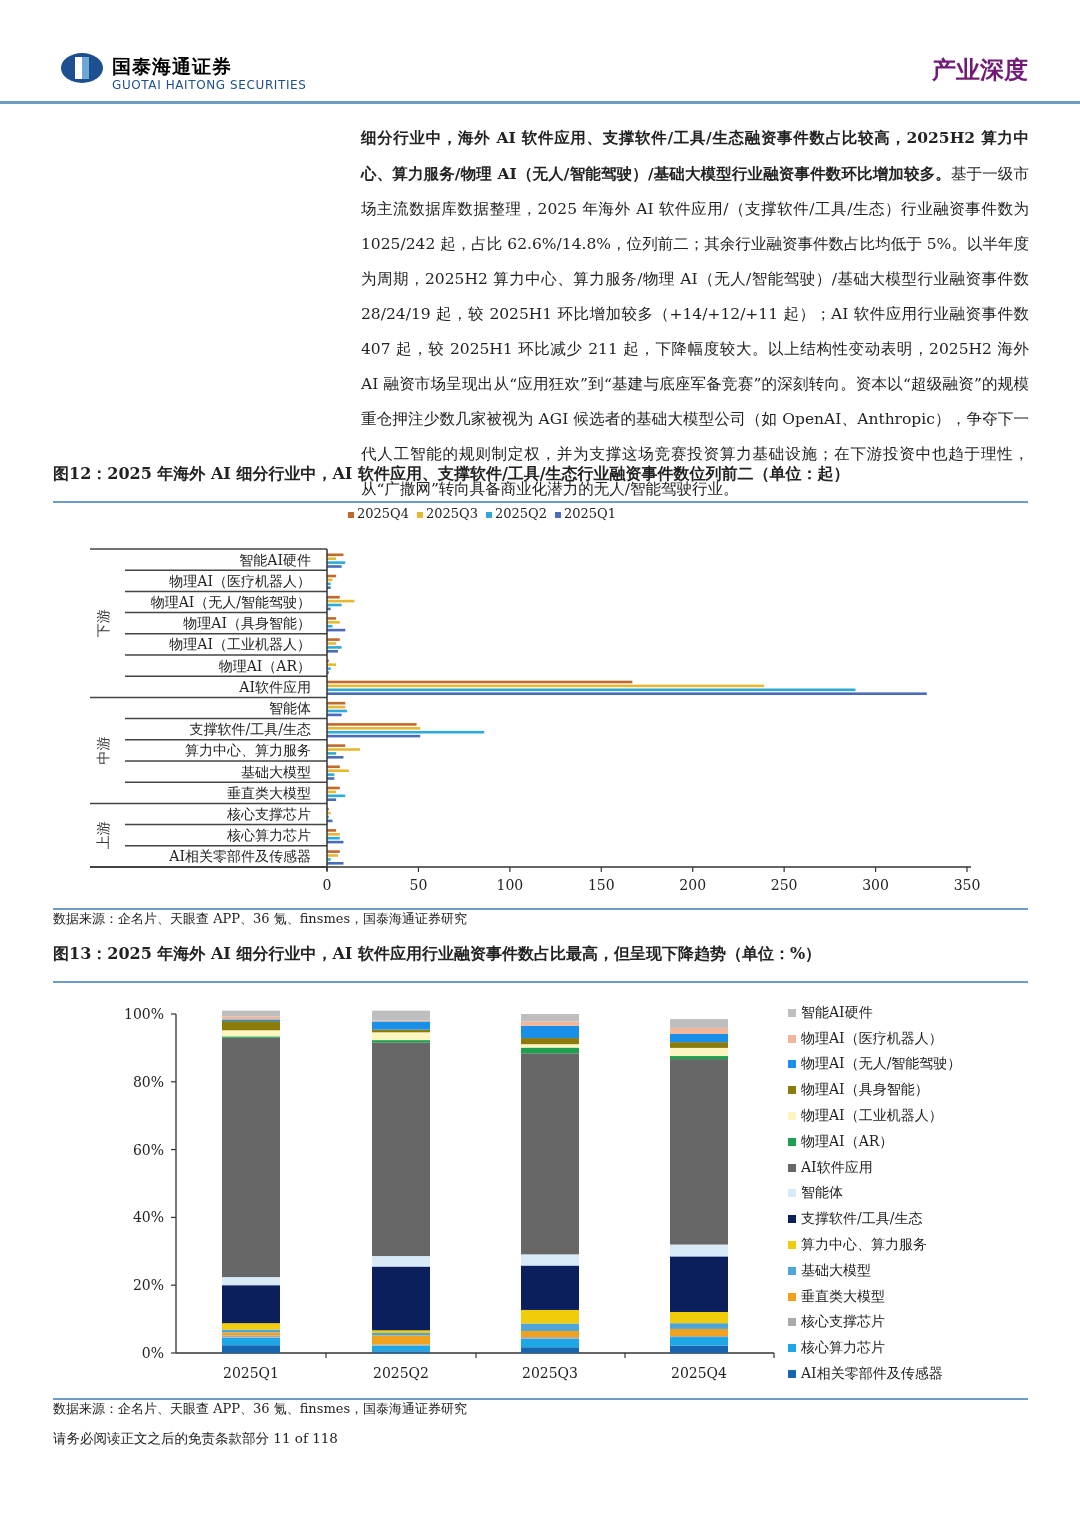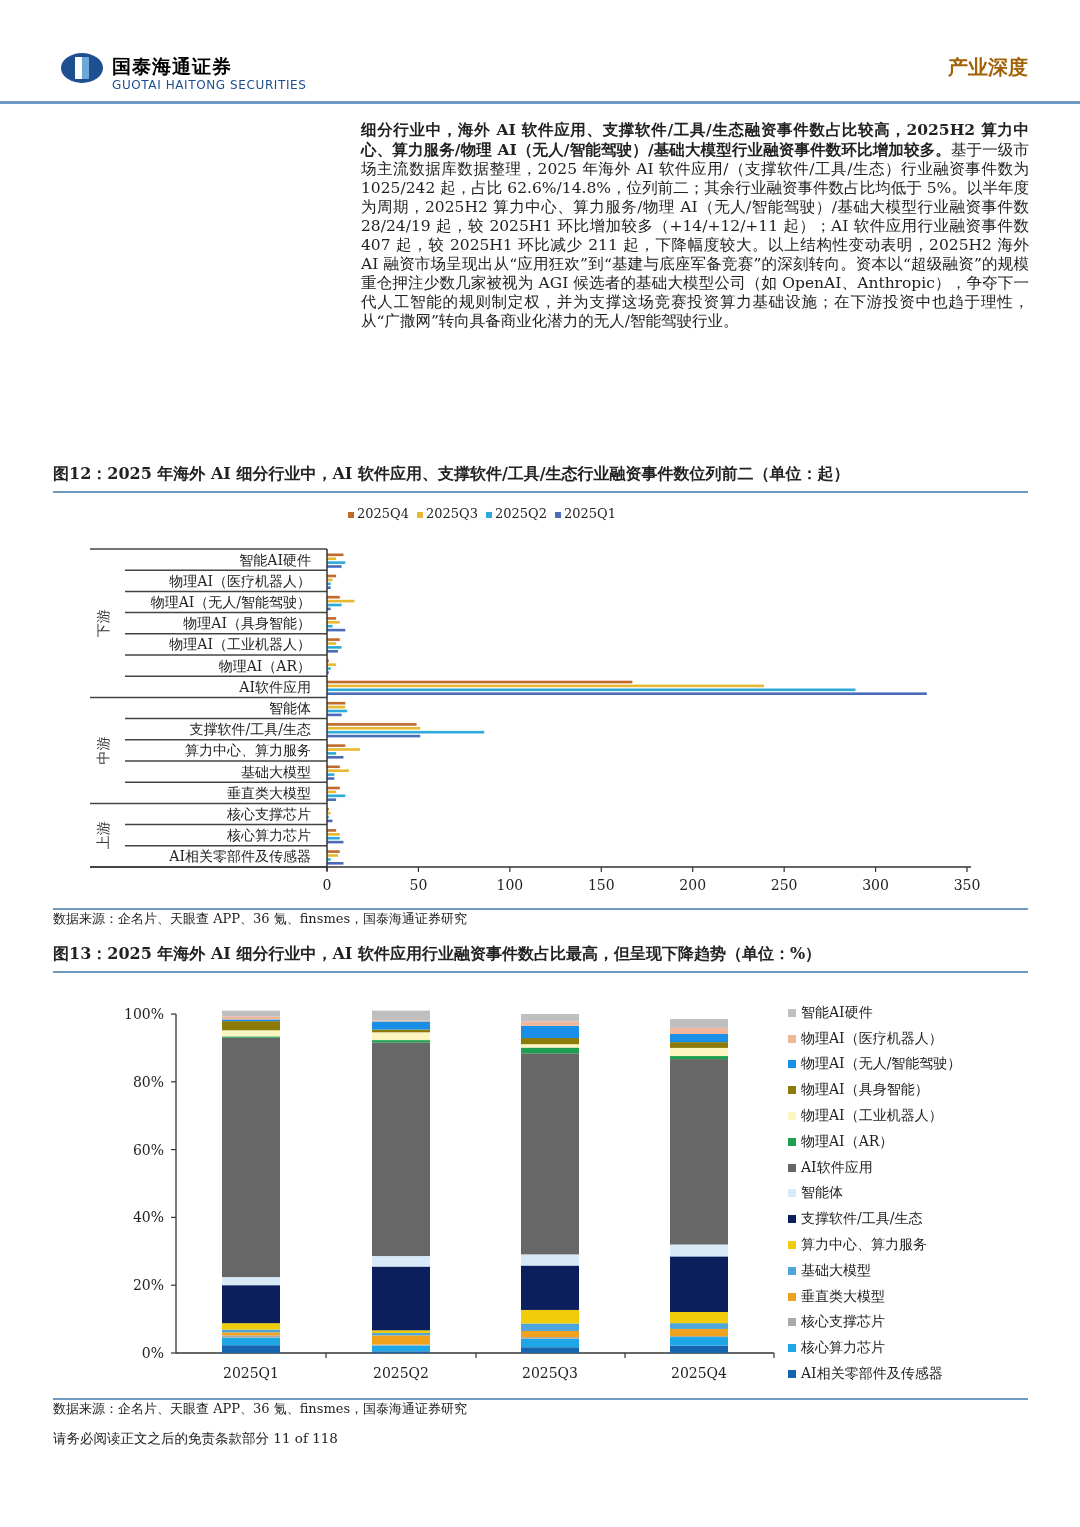--- a/index.html
+++ b/index.html
@@ -1,25 +1,25 @@
 <!DOCTYPE html>
 <html><head>
 <meta charset="utf-8">
 <style>
   html, body { margin: 0; padding: 0; background: #ffffff; }
   body { width: 1080px; height: 1527px; position: relative; font-family: "DejaVu Serif", "Liberation Serif", serif; color: #222; overflow: hidden; }
   .header { position: absolute; left: 0; top: 0; width: 1080px; height: 104px; }
   .logo { position: absolute; left: 60px; top: 52px; width: 44px; height: 32px; }
   .logo-cn { position: absolute; left: 112px; top: 54px; font-family: Liberation Sans, sans-serif; font-weight: bold; font-size: 19px; color: #000000; letter-spacing: 1px; }
   .logo-en { position: absolute; left: 112px; top: 78px; font-family: "DejaVu Sans", sans-serif; font-size: 12px; color: #1d4f91; letter-spacing: 0.6px; }
-  .doc-type { position: absolute; right: 52px; top: 54px; font-family: "DejaVu Sans", sans-serif; font-weight: bold; font-size: 20px; color: #a16207; }
+  .doc-type { position: absolute; right: 52px; top: 54px; font-family: "DejaVu Sans", sans-serif; font-weight: bold; font-size: 24px; color: #701a75; }
   .header-rule { position: absolute; left: 0; top: 101px; width: 1080px; height: 3px; background: #6e9bc4; }
-  .body-text { position: absolute; left: 361px; top: 120px; width: 668px; font-size: 15.5px; line-height: 19px; text-align: justify; }
+  .body-text { position: absolute; left: 361px; top: 120px; width: 668px; font-size: 15.5px; line-height: 35px; text-align: justify; }
   .body-text b { font-weight: bold; }
-  .fig-title { position: absolute; left: 53px; width: 975px; font-weight: bold; font-size: 16px; padding-bottom: 6px; border-bottom: 2px solid #6e9bc4; }
+  .fig-title { position: absolute; left: 53px; width: 975px; font-weight: bold; font-size: 16px; padding-bottom: 16px; border-bottom: 2px solid #6e9bc4; }
   .source { position: absolute; left: 53px; width: 975px; font-size: 13px; border-top: 2px solid #6e9bc4; }
   .footer { position: absolute; left: 53px; top: 1430px; font-size: 13.5px; text-align: center; }
   .legend12 { position: absolute; left: 0; top: 506px; width: 964px; text-align: center; font-size: 13px; }
   .legend12 .li { display: inline-block; margin: 0 4px; }
   .legend12 .sw { display: inline-block; width: 6px; height: 6px; margin-right: 3px; vertical-align: middle; }
   svg text { font-family: "DejaVu Serif", "Liberation Serif", serif; }
   .legend13 { position: absolute; left: 788px; top: 1000px; font-size: 14px; }
   .legend13 .li { height: 25.8px; display: flex; align-items: center; }
   .legend13 .sw { width: 8px; height: 8px; margin-right: 5px; flex: none; }
 </style>

